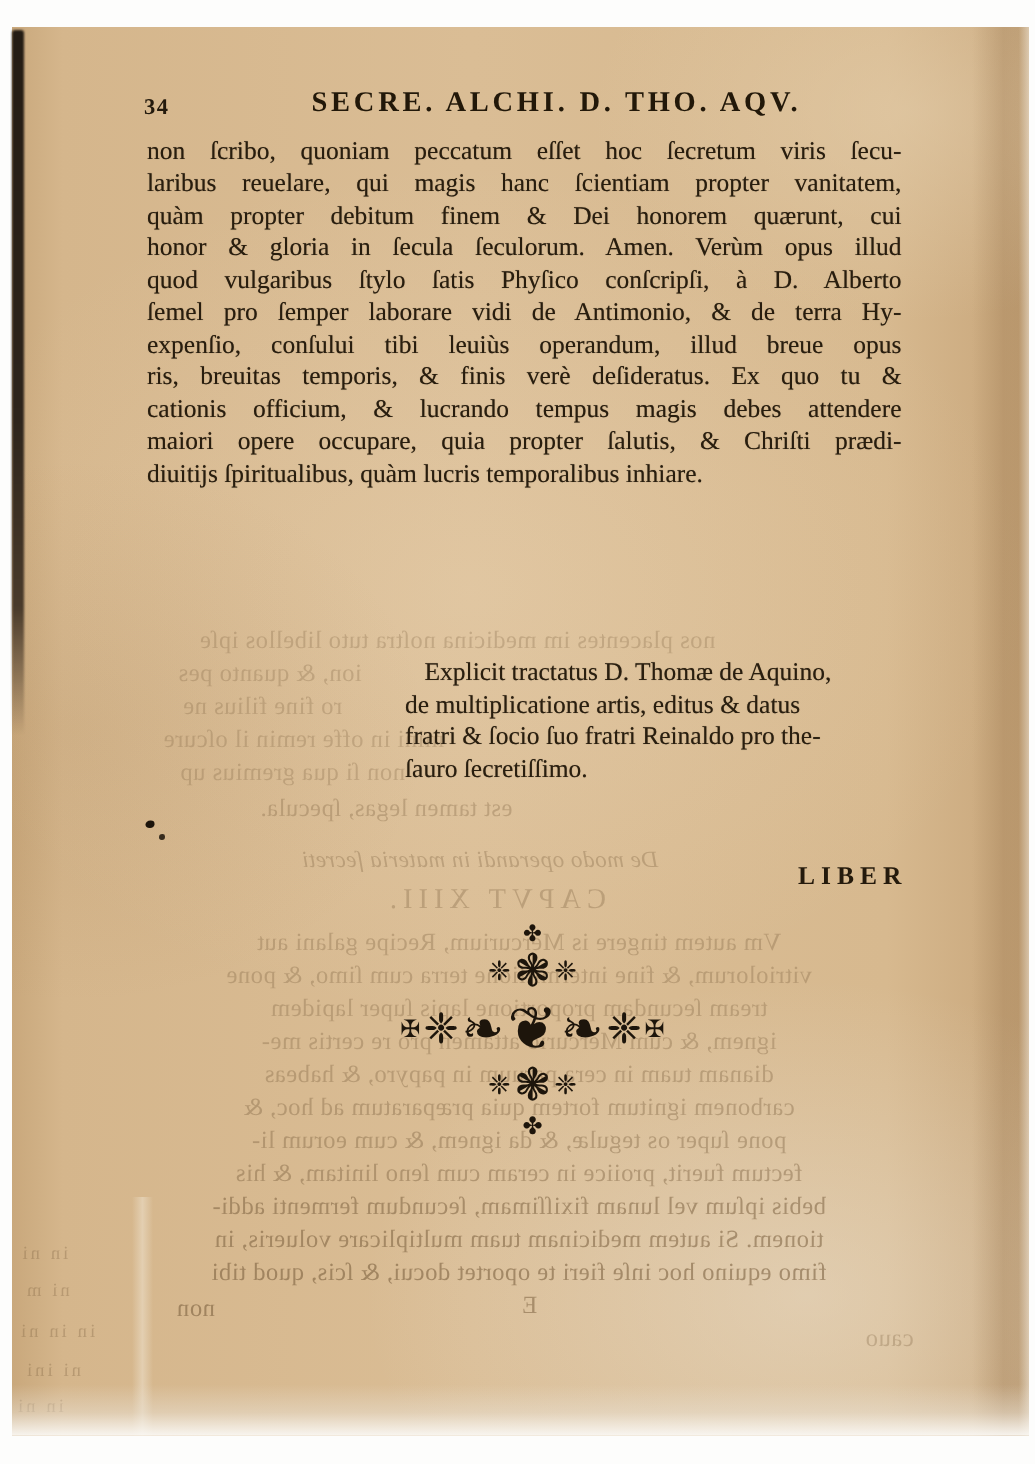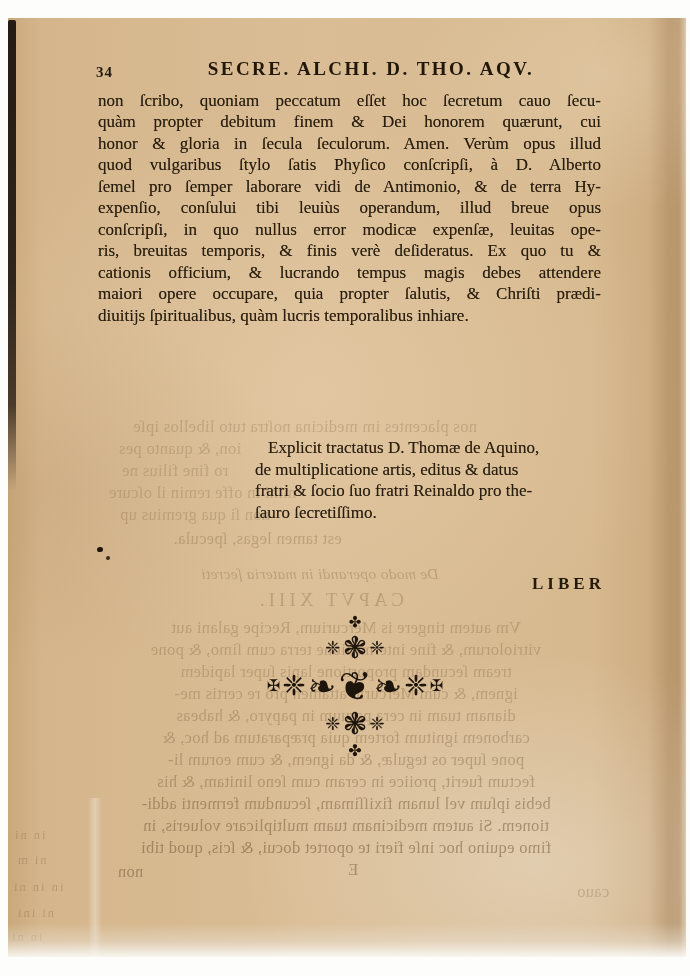--- a/index.html
+++ b/index.html
@@ -44,21 +44,21 @@
     white-space:nowrap;
   }
   .body-block{
     position:absolute;left:90px;top:72px;width:503px;
     font-size:17px;line-height:21.45px;color:#281d0e;
     text-shadow:0 0 .5px rgba(40,29,14,.55);
   }
   .text-line{text-align:justify;text-align-last:justify;white-space:normal;}
   .text-line.no-just{text-align-last:left;}
   .colophon-block{
-    position:absolute;left:247px;top:419px;width:360px;
+    position:absolute;left:262px;top:419px;width:360px;
     font-size:17px;line-height:21.6px;color:#291e0f;
     text-shadow:0 0 .5px rgba(40,29,14,.55);
   }
   .colophon-line.indent{padding-left:13px;}
   .catchword{
     position:absolute;left:524px;top:556px;font-size:17px;font-weight:bold;
     letter-spacing:4px;color:#241a0c;
   }
   .ornament{
     position:absolute;left:0;top:596px;width:678px;padding-left:16px;
@@ -119,27 +119,27 @@
     </div>
 
   <div class="left-edge"></div>
   <div class="right-edge"></div>
   <div class="crease"></div>
 
   <div class="pagenum">34</div>
   <div class="running-title">SECRE. ALCHI. D. THO. AQV.</div>
 
   <div class="body-block">
-      <div class="text-line">non ſcribo, quoniam peccatum eſſet hoc ſecretum cauo ſecu-</div>
+      <div class="text-line">non ſcribo, quoniam peccatum eſſet hoc ſecretum viris ſecu-</div>
+      <div class="text-line">laribus reuelare, qui magis hanc ſcientiam propter vanitatem,</div>
       <div class="text-line">quàm propter debitum finem &amp; Dei honorem quærunt, cui</div>
       <div class="text-line">honor &amp; gloria in ſecula ſeculorum. Amen. Verùm opus illud</div>
       <div class="text-line">quod vulgaribus ſtylo ſatis Phyſico conſcripſi, à D. Alberto</div>
       <div class="text-line">ſemel pro ſemper laborare vidi de Antimonio, &amp; de terra Hy-</div>
       <div class="text-line">expenſio, conſului tibi leuiùs operandum, illud breue opus</div>
-      <div class="text-line">conſcripſi, in quo nullus error modicæ expenſæ, leuitas ope-</div>
       <div class="text-line">ris, breuitas temporis, &amp; finis verè deſideratus. Ex quo tu &amp;</div>
       <div class="text-line">cationis officium, &amp; lucrando tempus magis debes attendere</div>
       <div class="text-line">maiori opere occupare, quia propter ſalutis, &amp; Chriſti prædi-</div>
       <div class="text-line no-just">diuitijs ſpiritualibus, quàm lucris temporalibus inhiare.</div>
     </div>
 
   <div class="colophon-block">
       <div class="colophon-line indent">Explicit tractatus D. Thomæ de Aquino,</div>
       <div class="colophon-line">de multiplicatione artis, editus &amp; datus</div>
       <div class="colophon-line">fratri &amp; ſocio ſuo fratri Reinaldo pro the-</div>

